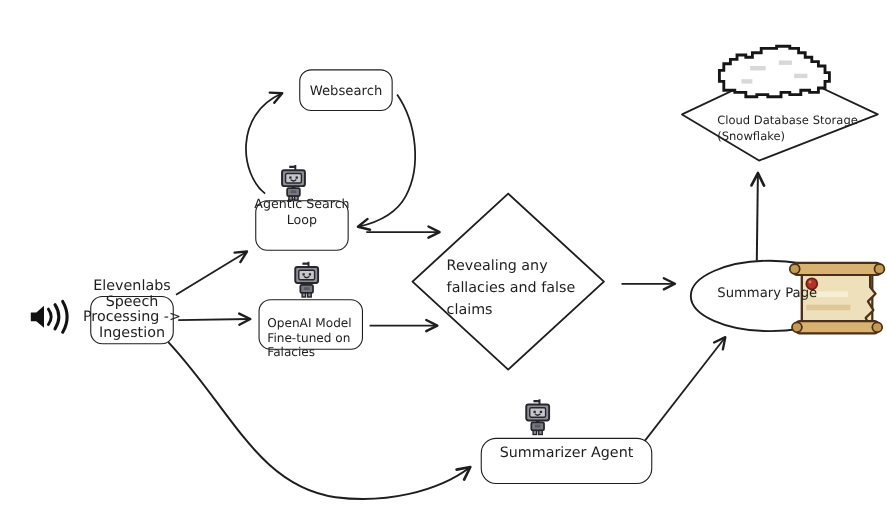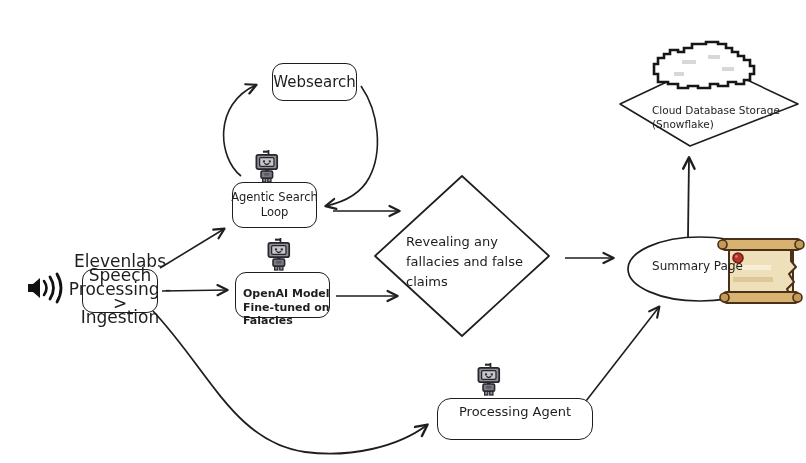--- a/index.html
+++ b/index.html
@@ -98,38 +98,38 @@
       <circle cx="15.4" cy="19.4" r="1.3" fill="#e2766a"></circle>
     </g>
   </svg>
 
   <div class="node rounded" style="left:82px;top:269px;width:76px;height:44px;"></div>
   <div class="node rounded" style="left:272px;top:63px;width:85px;height:38px;"></div>
   <div class="node rounded" style="left:232px;top:182px;width:85px;height:46px;"></div>
   <div class="node rounded" style="left:235px;top:272px;width:95px;height:46px;"></div>
   <div class="node rounded" style="left:437px;top:398px;width:156px;height:42px;border-radius:14px;"></div>
 
-  <div class="label center" style="left:62px;top:254px;width:116px;font-size:17px;line-height:14px;">Elevenlabs
+  <div class="label center" style="left:62px;top:254px;width:116px;font-size:13px;line-height:14px;">Elevenlabs
 Speech
 Processing -&gt;
 Ingestion</div>
 
-  <div class="label center" style="left:272px;top:75px;width:85px;font-size:15px;line-height:14px;">Websearch</div>
+  <div class="label center" style="left:272px;top:75px;width:85px;font-size:12px;line-height:14px;">Websearch</div>
 
-  <div class="label center" style="left:228px;top:190px;width:93px;font-size:11.5px;line-height:15px;">Agentic Search
+  <div class="label center" style="left:228px;top:178px;width:93px;font-size:11.5px;line-height:15px;">Agentic Search
 Loop</div>
 
-  <div class="label leftalign" style="left:243px;top:277px;width:90px;font-size:11px;line-height:13.5px;font-weight:bold;">OpenAI Model
+  <div class="label leftalign" style="left:243px;top:277px;width:90px;font-size:11px;line-height:13.5px;">OpenAI Model
 Fine-tuned on
 Falacies</div>
 
   <div class="label leftalign" style="left:406px;top:222px;width:160px;font-size:13px;line-height:20px;">Revealing any
 fallacies and false
 claims</div>
 
-  <div class="label center" style="left:437px;top:404px;width:156px;font-size:13px;line-height:16px;">Processing Agent</div>
+  <div class="label center" style="left:437px;top:404px;width:156px;font-size:13px;line-height:16px;">Summarizer Agent</div>
 
   <div class="label center" style="left:630px;top:259px;width:135px;font-size:12px;line-height:15px;">Summary Page</div>
 
   <div class="label leftalign" style="left:652px;top:93px;width:150px;font-size:10.5px;line-height:14px;">Cloud Database Storage
 (Snowflake)</div>
 
 </div>
 
 </body></html>

